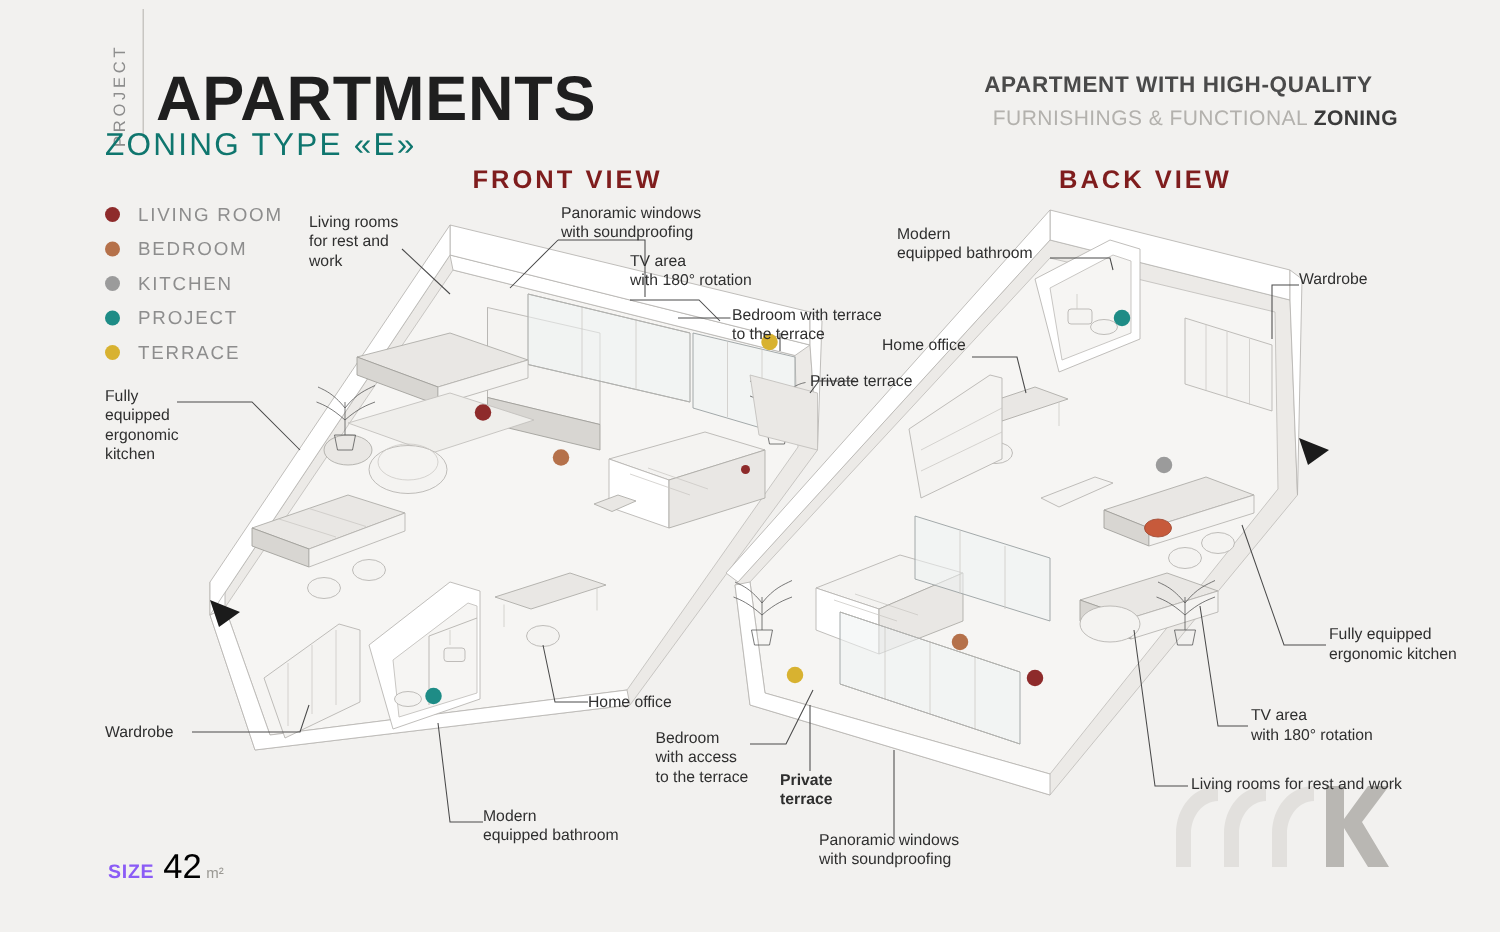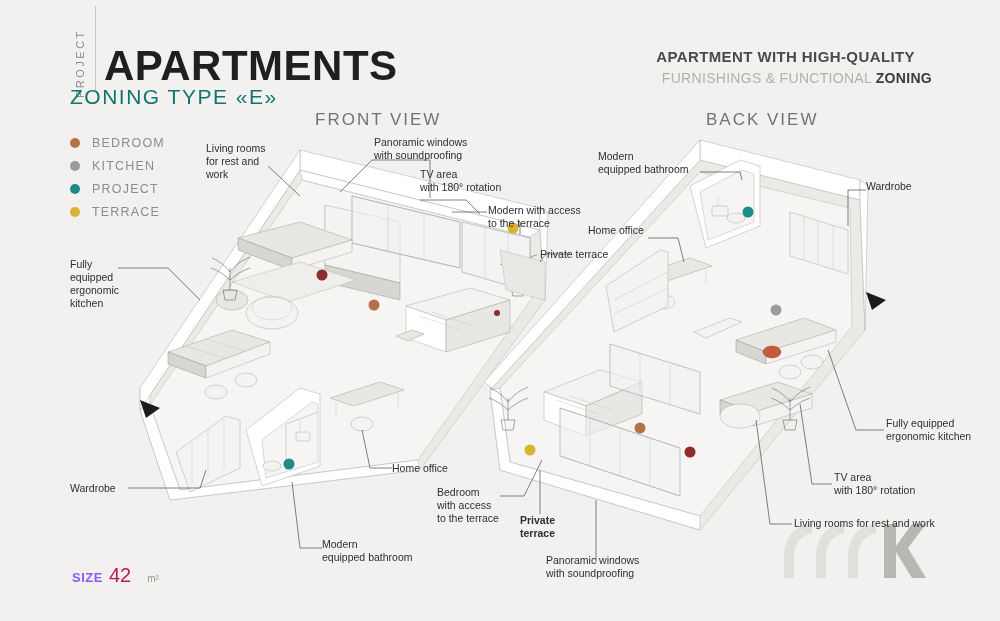--- a/index.html
+++ b/index.html
@@ -101,48 +101,49 @@
     font-size: 12.5px;
     letter-spacing: 1.2px;
     color: #8d8d8d;
   }
 
   
   .view-caption {
     position: absolute;
     font-size: 17px;
     letter-spacing: 2px;
-    color: #737373;
+    color: #7f1d1d;
+    font-weight: bold;
   }
   .view-front { left: 315px; top: 110px; }
   .view-back  { left: 706px; top: 110px; }
 
   
   .size-box {
     position: absolute;
     left: 72px;
     top: 564px;
     display: flex;
     align-items: baseline;
   }
   .size-label {
     font-size: 13px;
     font-weight: bold;
     letter-spacing: 0.5px;
     color: #8b5cf6;
   }
   .size-value {
-    font-size: 20px;
-    color: #be185d;
+    font-size: 23px;
+    color: #000000;
     margin-left: 6px;
   }
   .size-unit {
     font-size: 10px;
     color: #9a9893;
-    margin-left: 16px;
+    margin-left: 3px;
     text-align: center;
   }
 
   
   .ann {
     position: absolute;
     font-size: 10.5px;
     line-height: 13px;
     color: #2f2f2f;
     white-space: pre-line;
@@ -177,20 +178,24 @@
 
   <div class="project-vertical">PROJECT</div>
   <div class="rule-vert"></div>
   <div class="title-main">APARTMENTS</div>
   <div class="title-sub">ZONING TYPE «E»</div>
   <div class="tagline1">APARTMENT WITH HIGH-QUALITY</div>
   <div class="tagline2"><span>FURNISHINGS &amp; FUNCTIONAL </span><b>ZONING</b></div>
 
   <div class="legend">
     <div class="legend-row">
+      <span class="legend-dot" style="background:#8e2b2b"></span>
+      <span class="legend-label">LIVING ROOM</span>
+    </div>
+    <div class="legend-row">
       <span class="legend-dot" style="background:#b5714a"></span>
       <span class="legend-label">BEDROOM</span>
     </div>
     <div class="legend-row">
       <span class="legend-dot" style="background:#9b9b9b"></span>
       <span class="legend-label">KITCHEN</span>
     </div>
     <div class="legend-row">
       <span class="legend-dot" style="background:#1e8c86"></span>
       <span class="legend-label">PROJECT</span>
@@ -397,21 +402,21 @@
     </g>
   </svg>
 
   <div class="ann" style="left:206px; top:142px; width:90px;">Living rooms
 for rest and
 work</div>
   <div class="ann" style="left:374px; top:136px; width:160px;">Panoramic windows
 with soundproofing</div>
   <div class="ann" style="left:420px; top:168px; width:140px;">TV area
 with 180° rotation</div>
-  <div class="ann" style="left:488px; top:204px; width:150px;">Modern with access
+  <div class="ann" style="left:488px; top:204px; width:150px;">Bedroom with terrace
 to the terrace</div>
   <div class="ann" style="left:540px; top:248px; width:120px;">Private terrace</div>
   <div class="ann" style="left:70px; top:258px; width:80px;">Fully
 equipped
 ergonomic
 kitchen</div>
   <div class="ann" style="left:70px; top:482px; width:90px;">Wardrobe</div>
   <div class="ann" style="left:322px; top:538px; width:130px;">Modern
 equipped bathroom</div>
   <div class="ann" style="left:392px; top:462px; width:100px;">Home office</div>

